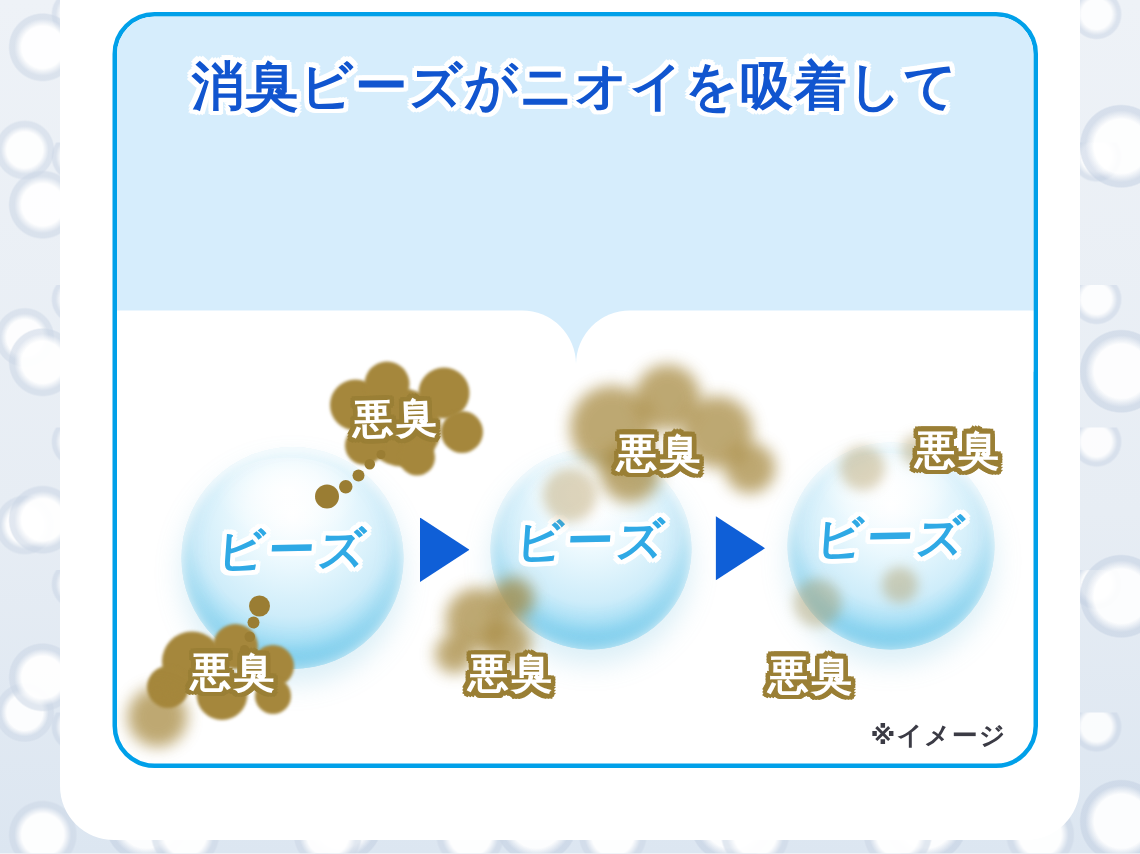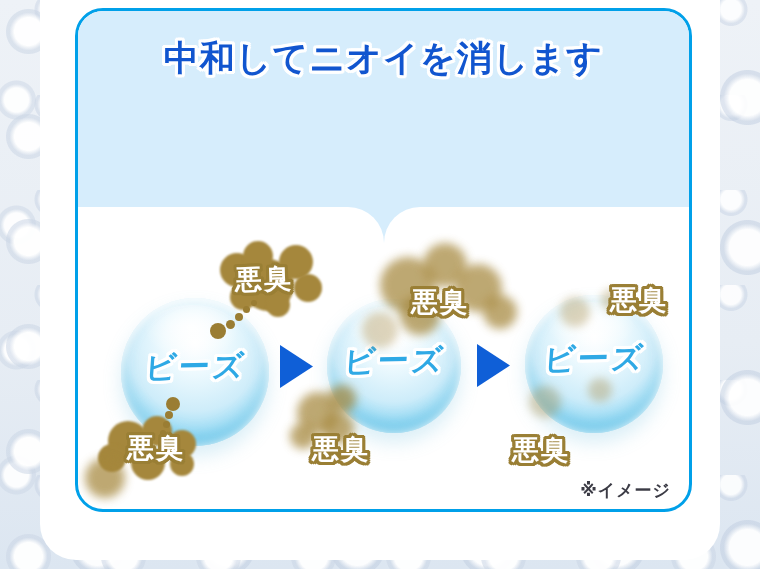--- a/index.html
+++ b/index.html
@@ -96,21 +96,21 @@
 </head>
 <body>
 
 <div class="bead-bg"></div>
 
 <div class="white-panel">
   <div class="card">
 
     <div class="header">
       <div class="title">
-        <div class="tl ot">中和してニオイを消します</div>
+        <div class="tl ot">消臭ビーズがニオイを吸着して</div>
       </div>
     </div>
     <i class="tail-cover left"></i>
     <i class="tail-cover right"></i>
 
     <div class="stage">
       <div class="bubble" style="left:43px;top:287px;width:148px;height:148px">
         <span class="blabel ot">ビーズ</span>
       </div>
 

